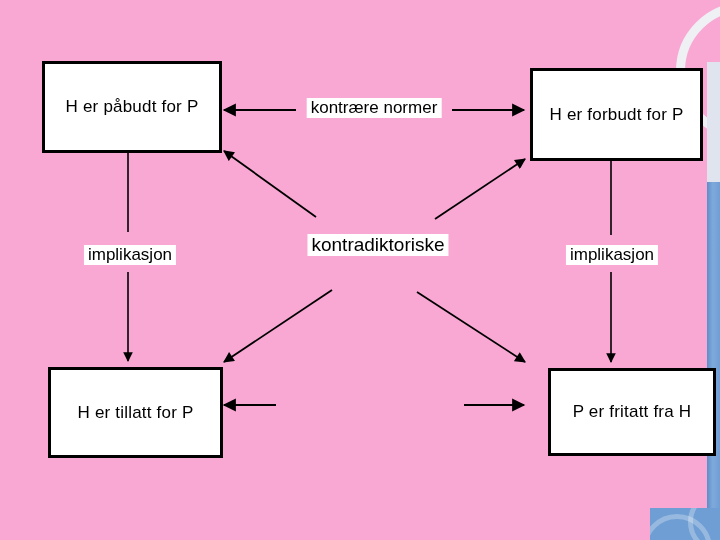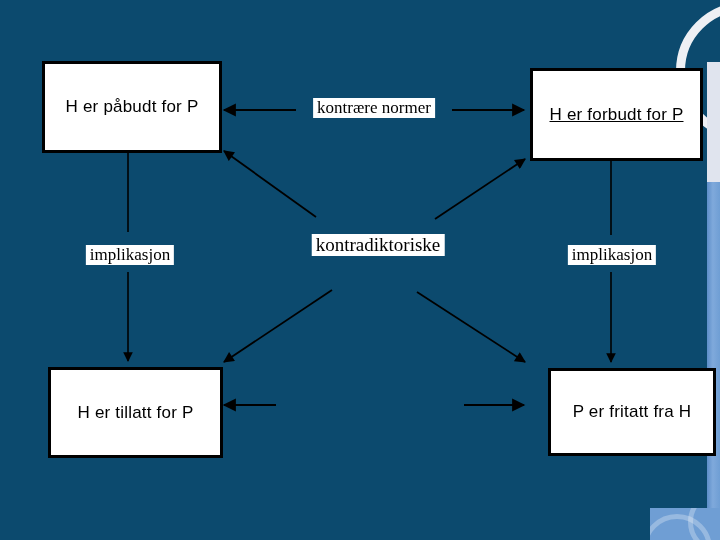--- a/index.html
+++ b/index.html
@@ -1,32 +1,32 @@
 <!DOCTYPE html>
 <html><head>
 <meta charset="utf-8">
 <style>
   html,body{margin:0;padding:0;}
   .stage{
-    position:relative;width:720px;height:540px;background:#0c4a6e;
+    position:relative;width:720px;height:540px;background:#f9a8d4;
     overflow:hidden;font-family:"Liberation Sans",sans-serif;color:#000;
   }
   .arrows{position:absolute;left:0;top:0;width:720px;height:540px;}
   .node{
     position:absolute;background:#fff;border:3px solid #000;
     display:flex;align-items:center;justify-content:center;
     font-size:17px;letter-spacing:.2px;text-align:center;z-index:3;
   }
   .node-tl{left:42px;top:61px;width:174px;height:86px;}
-  .node-tr{left:530px;top:68px;width:167px;height:87px;text-decoration:underline;}
+  .node-tr{left:530px;top:68px;width:167px;height:87px;}
   .node-bl{left:48px;top:367px;width:169px;height:85px;}
   .node-br{left:530px;top:368px;width:162px;height:82px;margin-left:18px;}
   .edge-label{
     position:absolute;transform:translate(-50%,-50%);
-    background:#fff;padding:0 4px;font-size:17px;white-space:nowrap;z-index:2;font-family:Liberation Serif, serif;
+    background:#fff;padding:0 4px;font-size:17px;white-space:nowrap;z-index:2;
   }
   .lbl-top{left:374px;top:108px;}
   .lbl-bottom{left:374px;top:402px;}
   .lbl-left{left:130px;top:255px;}
   .lbl-right{left:612px;top:255px;}
   .lbl-center{left:378px;top:245px;font-size:19px;}
   
   .deco-circle-top{
     position:absolute;left:676px;top:2px;width:120px;height:120px;
     border-radius:50%;border:9px solid #eef0f4;z-index:0;

